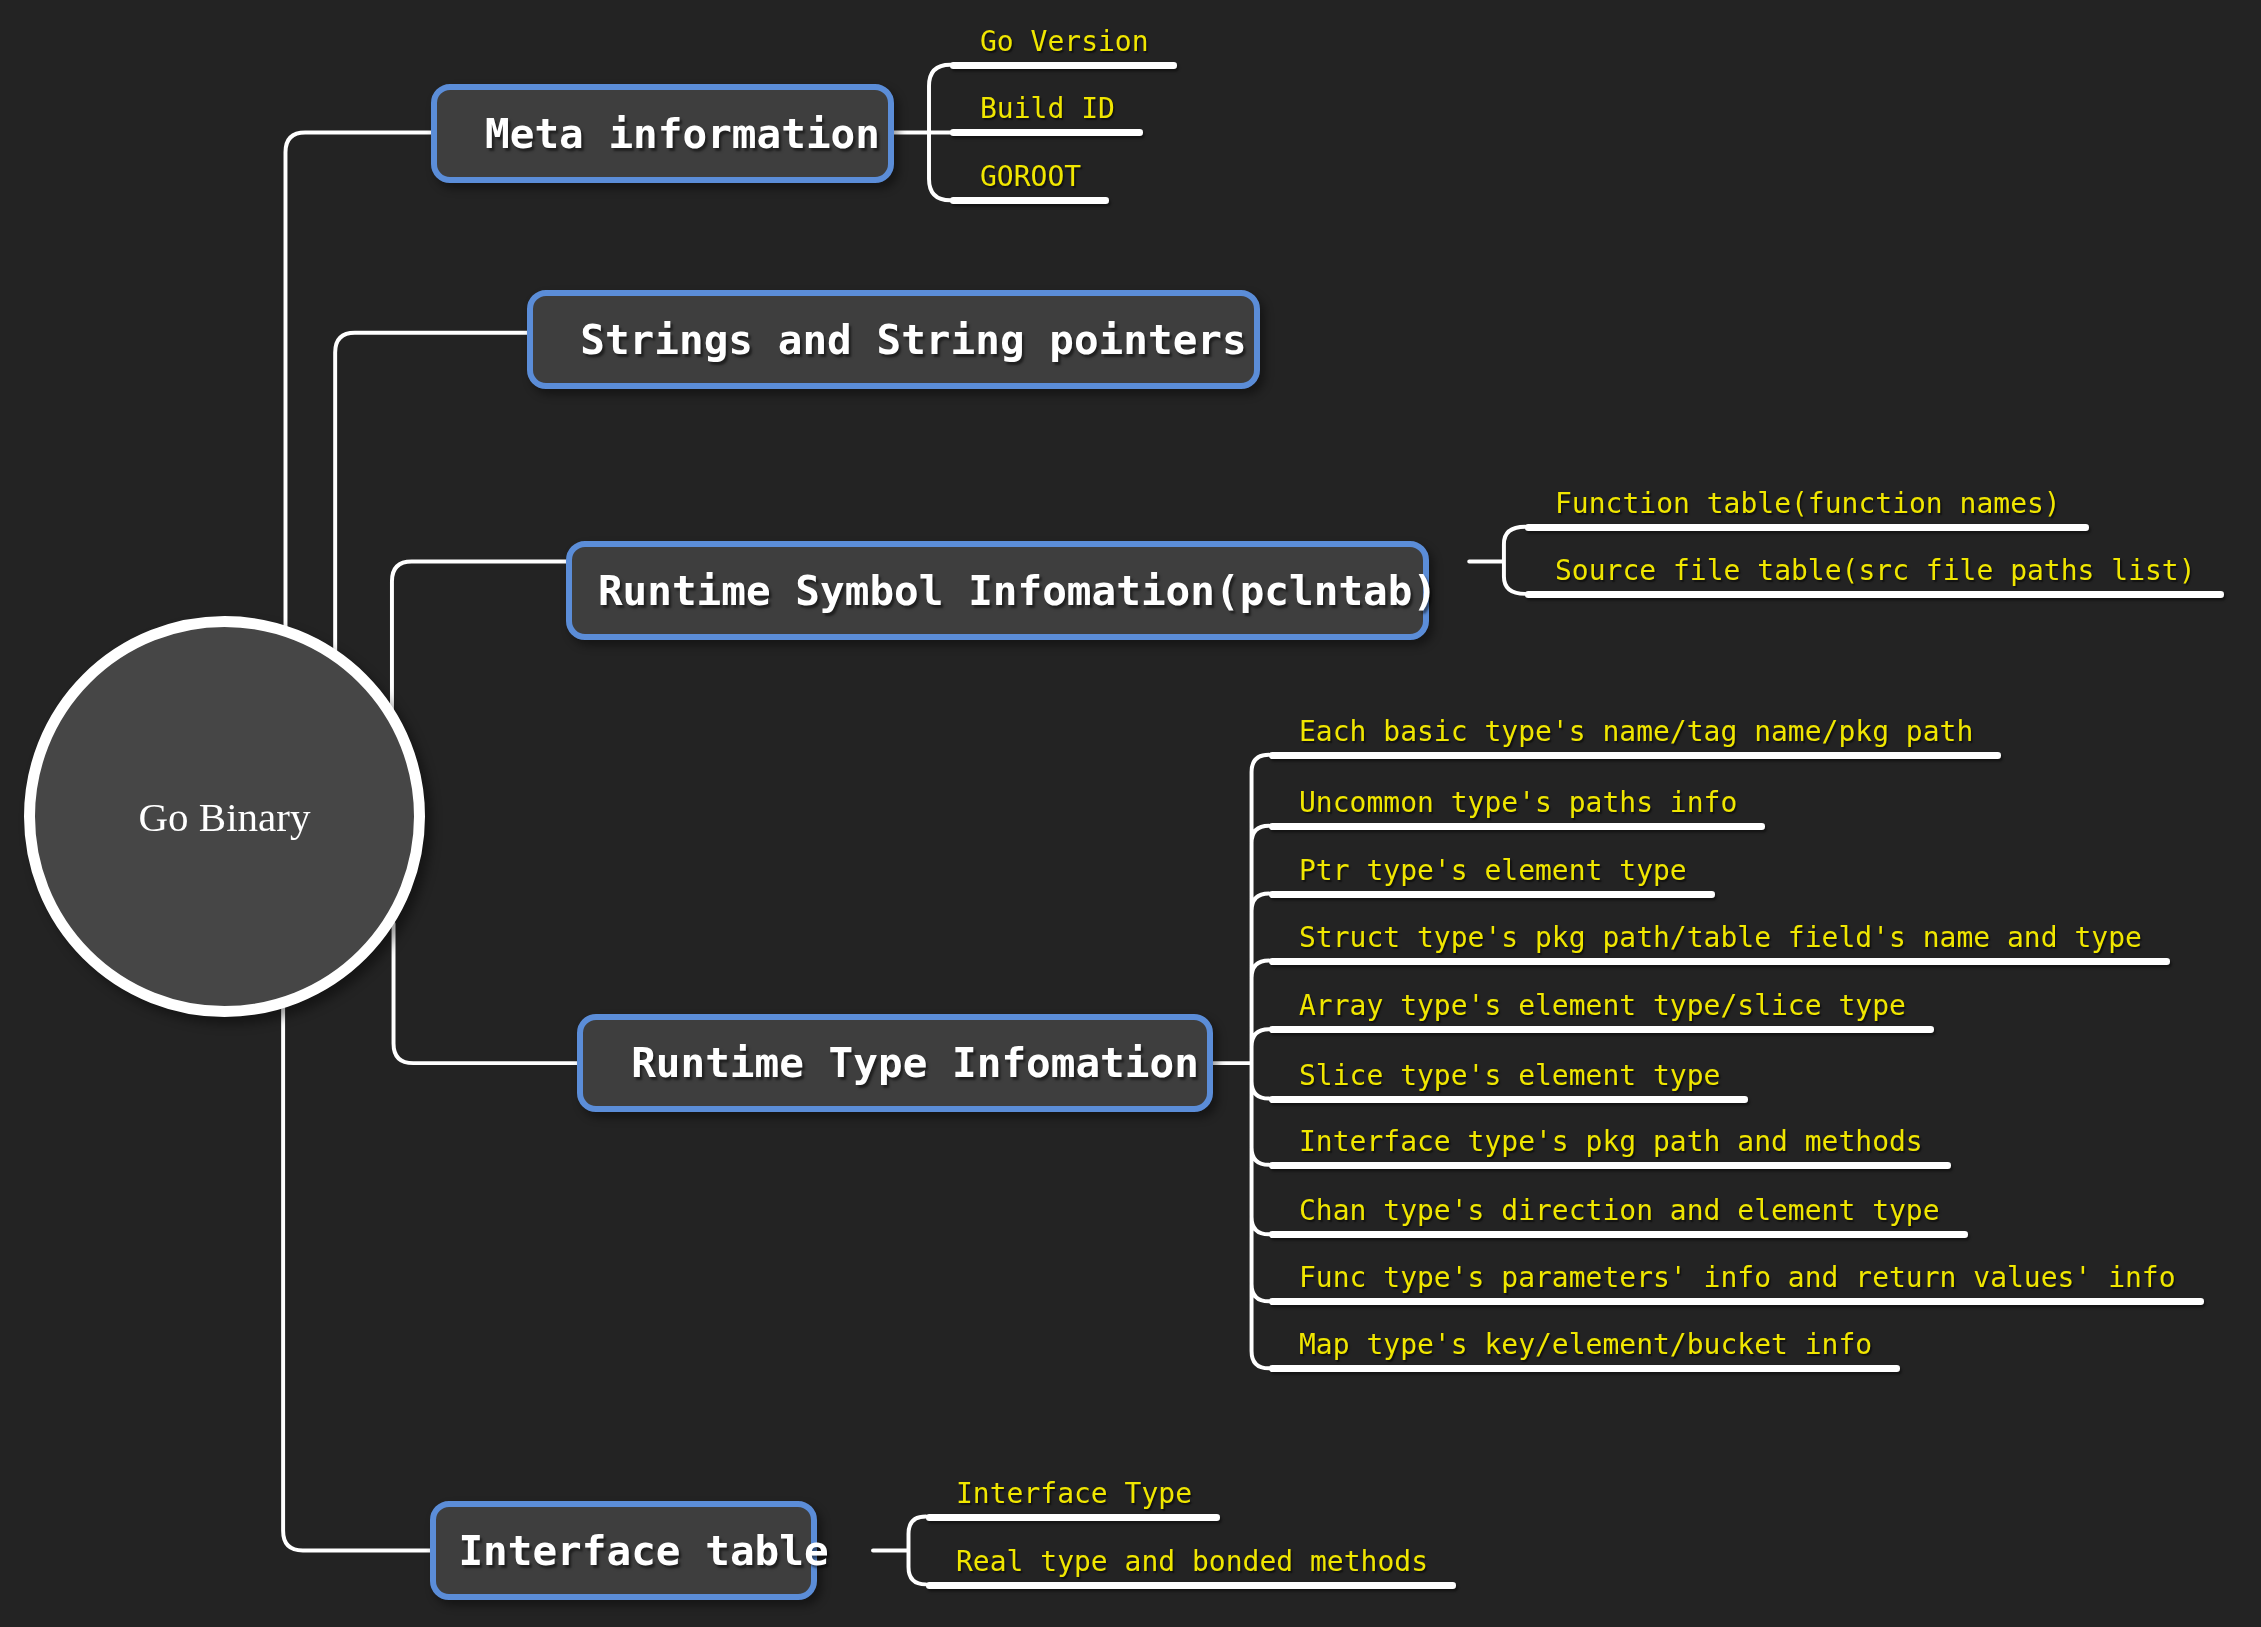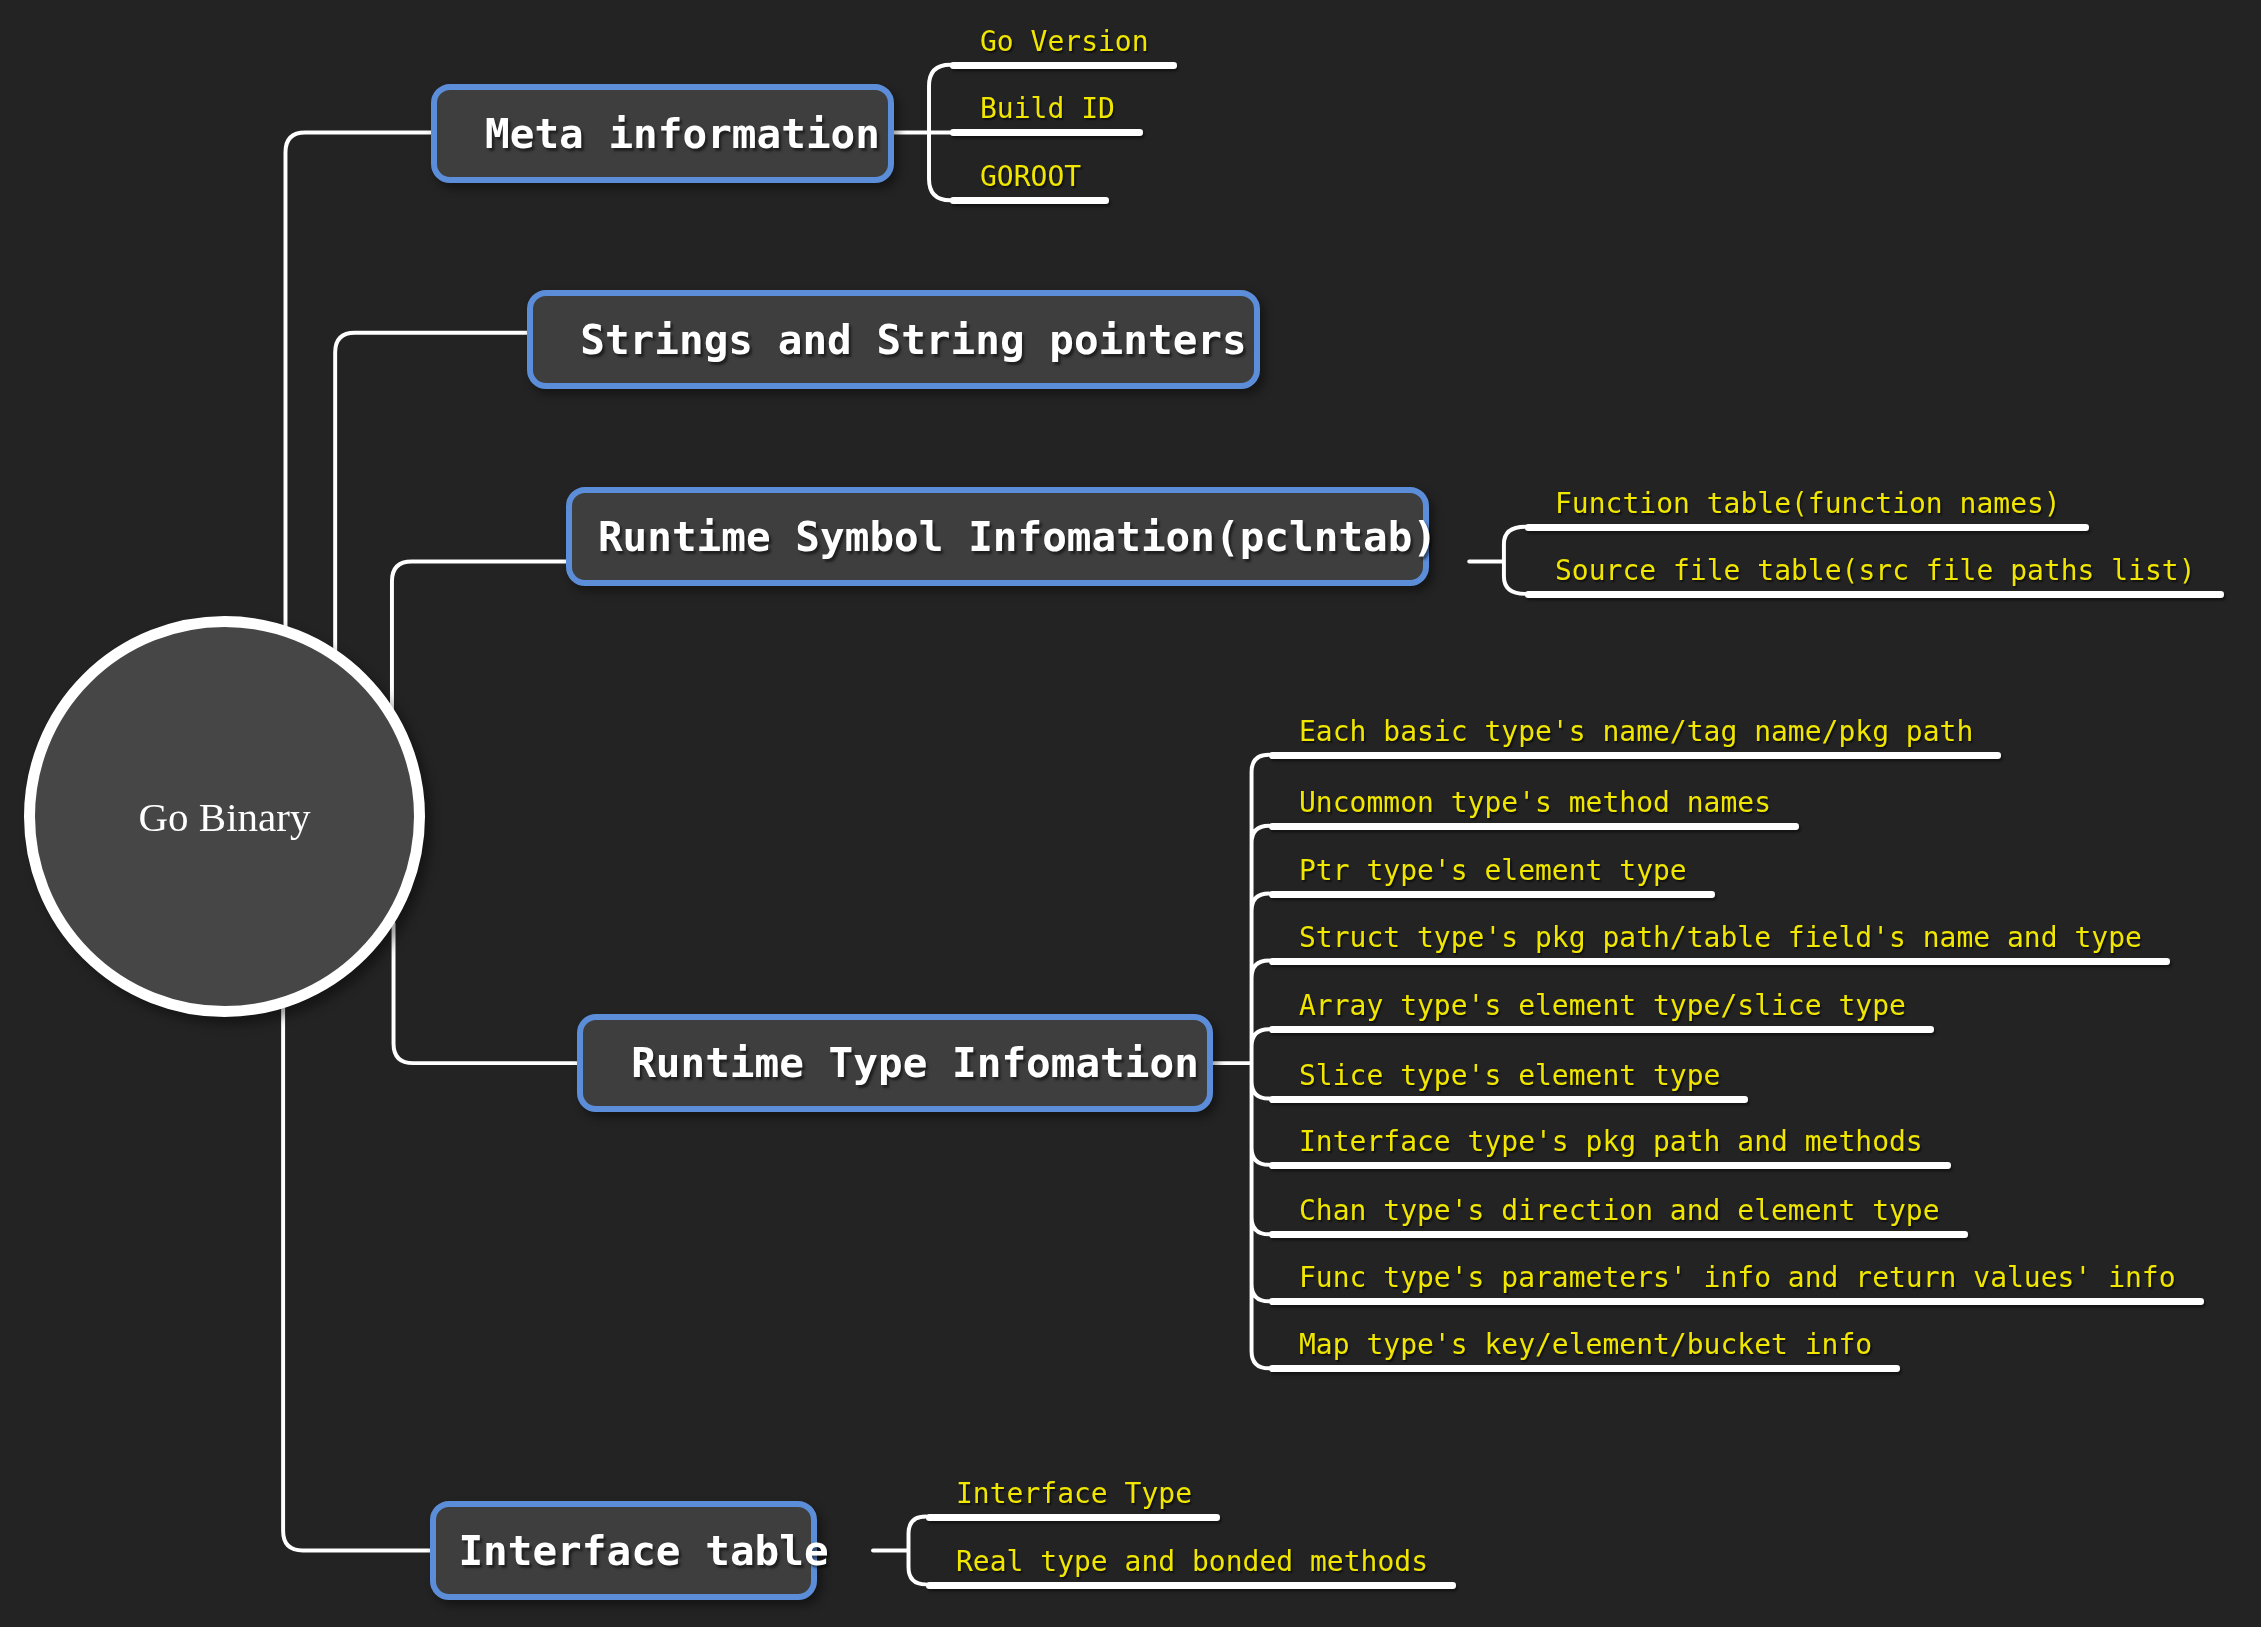--- a/index.html
+++ b/index.html
@@ -107,41 +107,41 @@
   </div>
 
   <div class="box" style="left:431px;top:84px;width:463px;height:99px">
     <span class="lbl">Meta information</span>
   </div>
 
   <div class="box" style="left:527px;top:290px;width:733px;height:99px">
     <span class="lbl">Strings and String pointers</span>
   </div>
 
-  <div class="box" style="left:566px;top:487px;width:863px;height:99px">
+  <div class="box" style="left:566px;top:541px;width:863px;height:99px">
     <span class="lbl">Runtime Symbol Infomation(pclntab)</span>
   </div>
 
   <div class="box" style="left:577px;top:1014px;width:636px;height:98px">
     <span class="lbl">Runtime Type Infomation</span>
   </div>
 
   <div class="box" style="left:430px;top:1501px;width:387px;height:99px">
     <span class="lbl">Interface table</span>
   </div>
 
   <div class="leaf" style="left:950px;top:24px">Go Version</div>
   <div class="leaf" style="left:950px;top:91px">Build ID</div>
   <div class="leaf" style="left:950px;top:159px">GOROOT</div>
 
   <div class="leaf" style="left:1525px;top:486px">Function table(function names)</div>
   <div class="leaf" style="left:1525px;top:553px">Source file table(src file paths list)</div>
 
   <div class="leaf" style="left:1269px;top:714px">Each basic type's name/tag name/pkg path</div>
-  <div class="leaf" style="left:1269px;top:785px">Uncommon type's method names</div>
+  <div class="leaf" style="left:1269px;top:785px">Uncommon type's paths info</div>
   <div class="leaf" style="left:1269px;top:853px">Ptr type's element type</div>
   <div class="leaf" style="left:1269px;top:920px">Struct type's pkg path/table field's name and type</div>
   <div class="leaf" style="left:1269px;top:988px">Array type's element type/slice type</div>
   <div class="leaf" style="left:1269px;top:1058px">Slice type's element type</div>
   <div class="leaf" style="left:1269px;top:1124px">Interface type's pkg path and methods</div>
   <div class="leaf" style="left:1269px;top:1193px">Chan type's direction and element type</div>
   <div class="leaf" style="left:1269px;top:1327px">Map type's key/element/bucket info</div>
   <div class="leaf" style="left:1269px;top:1260px">Func type's parameters' info and return values' info</div>
 
   <div class="leaf" style="left:926px;top:1476px">Interface Type</div>

